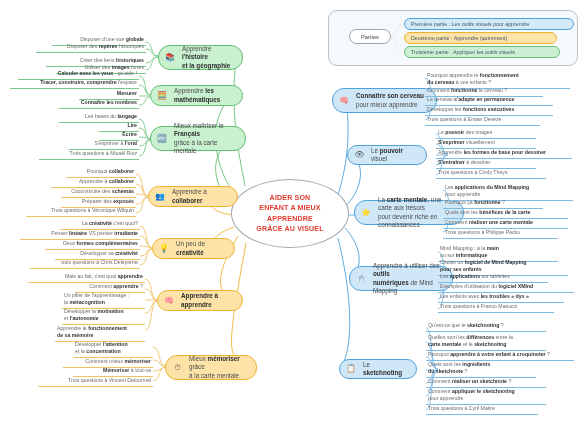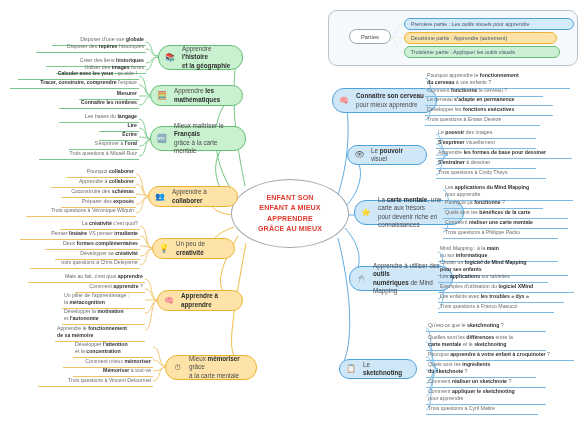--- a/index.html
+++ b/index.html
@@ -184,24 +184,24 @@
   </svg>
 
   <div class="legend"></div>
   <div class="legend-title">Parties</div>
   <div class="pill p1">Première partie : Les outils visuels pour apprendre</div>
   <div class="pill p2">Deuxième partie : Apprendre (autrement)</div>
   <div class="pill p3">Troisième partie : Appliquer les outils visuels</div>
 
   <div class="center">
     <div>
-      <div>ENFANT SON</div>
+      <div>AIDER SON</div>
       <div>ENFANT A MIEUX</div>
       <div>APPRENDRE</div>
-      <div>GRÂCE AU MIEUX</div>
+      <div>GRÂCE AU VISUEL</div>
     </div>
   </div>
 
   <div class="main g" style="left:158px;top:45px;width:85px;height:25px;">
     <span class="ico">📚</span>
     <span class="txt">Apprendre <b>l'histoire</b><br><b>et la géographie</b></span>
   </div>
   <div class="leaf r u-g" style="left:52px;top:36px;width:94px;">Disposer d'une vue <b>globale</b></div>
   <div class="leaf r u-g" style="left:36px;top:43px;width:110px;">Disposer des <b>repères</b> historiques</div>
   <div class="leaf r u-g" style="left:46px;top:57px;width:100px;">Créer des liens <b>historiques</b></div>

